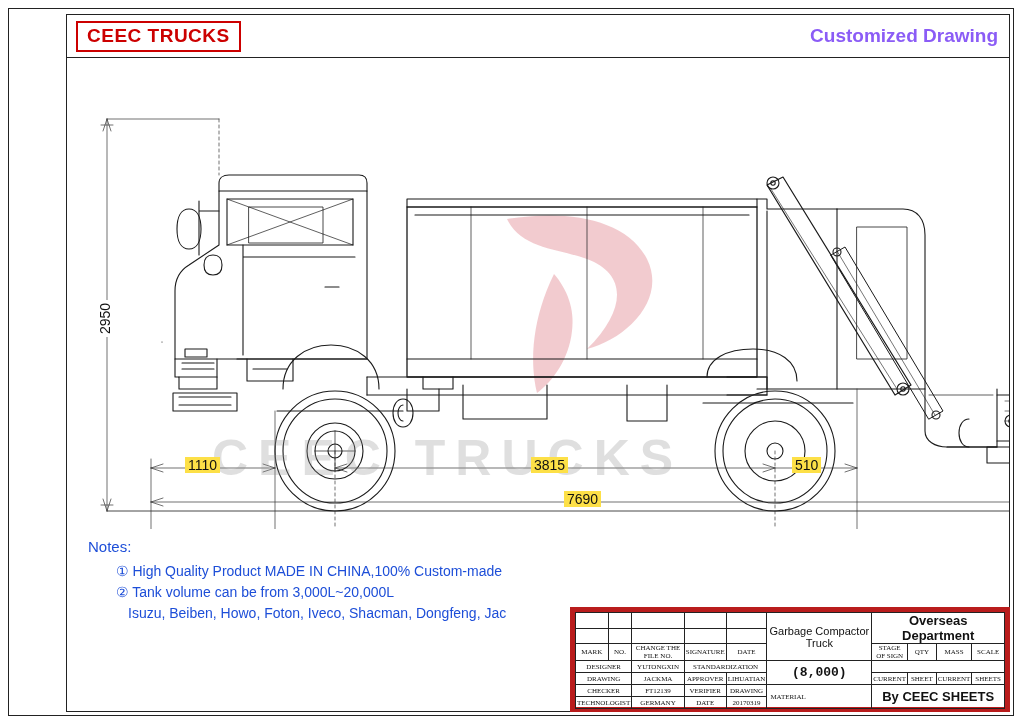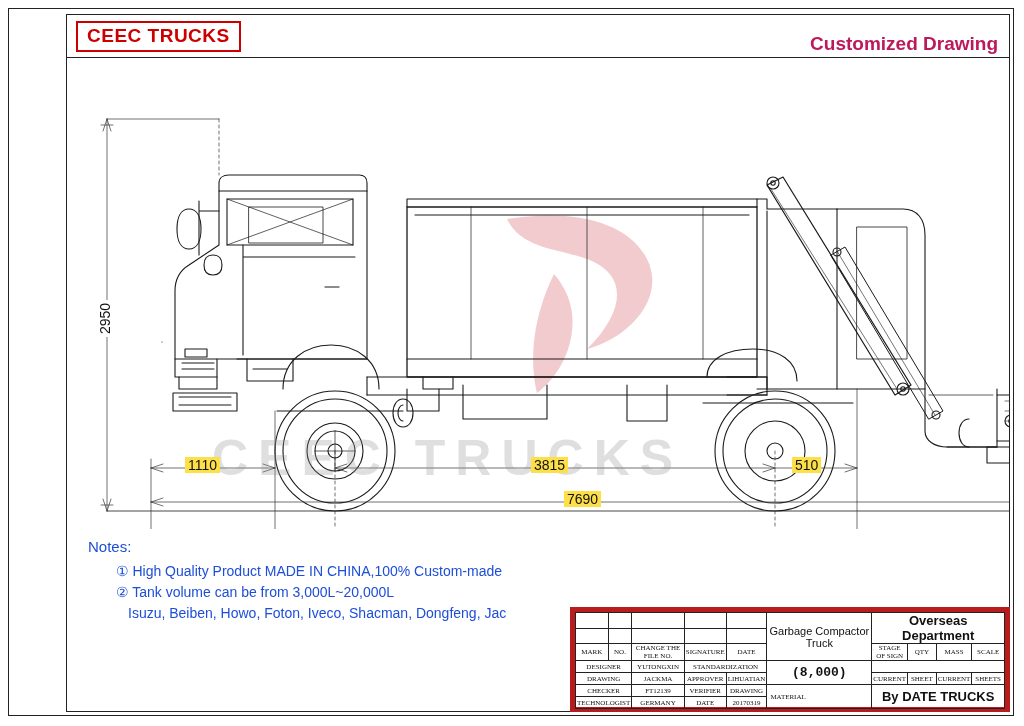--- a/index.html
+++ b/index.html
@@ -28,21 +28,21 @@
     position:absolute;left:10px;top:7px;
     border:2px solid #cc0000;padding:2px 9px 3px 9px;
     background:#fff;
   }
   .brand-box span{
     color:#cc0000;font-weight:bold;font-size:19px;letter-spacing:.5px;
     font-family:"Liberation Sans", sans-serif;
   }
   .hdr-title{
     position:absolute;right:12px;top:11px;
-    font-weight:bold;font-size:19px;color:#be185d;margin-top:8px;
+    font-weight:bold;font-size:19px;color:#8b5cf6;
   }
   
   .drawing{position:absolute;left:67px;top:59px;width:942px;height:470px;}
   svg.draw{position:absolute;left:0;top:0;}
   
   .wm-text{
     position:absolute;left:145px;top:370px;
     font-size:50px;font-weight:bold;letter-spacing:10px;
     color:rgba(150,150,150,.30);
     user-select:none;pointer-events:none;
@@ -308,21 +308,21 @@
         <td class="sm">SHEET</td>
         <td class="sm">CURRENT</td>
         <td class="sm">SHEETS</td>
       </tr>
       <tr style="height:12px;">
         <td colspan="2" class="sm">CHECKER</td>
         <td class="sm">FT12139</td>
         <td class="sm">VERIFIER</td>
         <td class="sm">DRAWING</td>
         <td rowspan="2" class="sm" style="text-align:left;padding-left:3px;">MATERIAL</td>
-        <td colspan="4" rowspan="2" class="rtbig">By DATE TRUCKS</td>
+        <td colspan="4" rowspan="2" class="rtbig">By CEEC SHEETS</td>
       </tr>
       <tr style="height:12px;">
         <td colspan="2" class="sm">TECHNOLOGIST</td>
         <td class="sm">GERMANY</td>
         <td class="sm">DATE</td>
         <td class="sm">20170319</td>
       </tr>
     </tbody>
       </table>
   </div>

